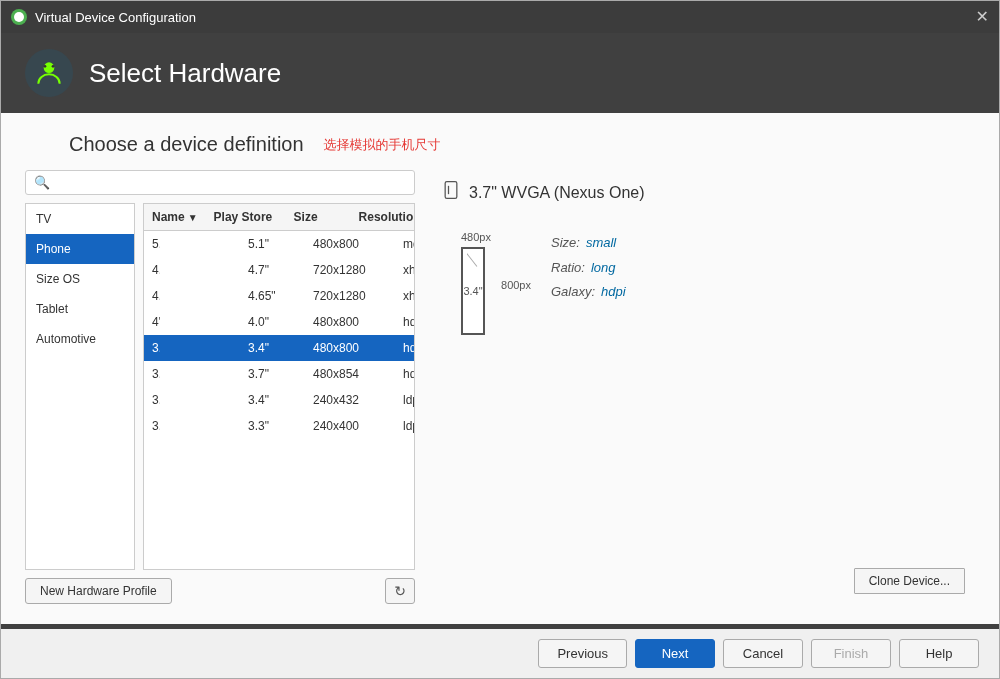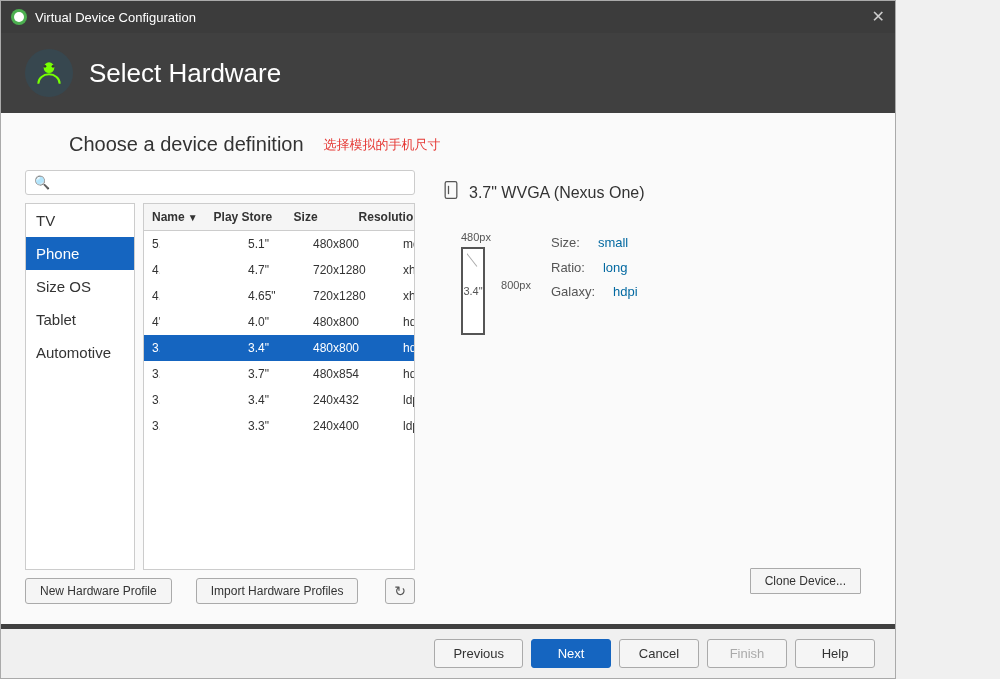--- a/index.html
+++ b/index.html
@@ -1,18 +1,18 @@
 <!DOCTYPE html>
 <html><head>
   <meta charset="utf-8">
   <style>
     * { box-sizing: border-box; margin: 0; padding: 0; font-family: 'Segoe UI', Arial, sans-serif; }
     body { width: 1000px; height: 679px; background: #f0f0f0; overflow: hidden; }
 
-    .window { width: 896px; height: 679px; background: #ffffff; display: flex; flex-direction: column; border: 1px solid #aaa; }
+    .window { width: 1000px; height: 679px; background: #ffffff; display: flex; flex-direction: column; border: 1px solid #aaa; }
 
     .title-bar { background: #3c3c3c; color: white; display: flex; align-items: center; justify-content: space-between; padding: 0 10px; height: 32px; flex-shrink: 0; }
     .title-bar-left { display: flex; align-items: center; gap: 8px; font-size: 13px; }
     .title-bar-icon { width: 16px; height: 16px; background: #4CAF50; border-radius: 50%; display: flex; align-items: center; justify-content: center; font-size: 10px; }
     .close-btn { color: #ccc; font-size: 16px; cursor: pointer; background: none; border: none; line-height: 1; }
 
     .header { background: #404040; padding: 16px 24px; display: flex; align-items: center; gap: 16px; flex-shrink: 0; }
     .header-icon { width: 48px; height: 48px; background: #37474F; border-radius: 50%; display: flex; align-items: center; justify-content: center; }
     .header-title { color: white; font-size: 26px; font-weight: 300; }
 
@@ -23,49 +23,49 @@
 
     .main-area { display: flex; gap: 16px; flex: 1; overflow: hidden; }
 
     .left-panel { display: flex; flex-direction: column; width: 390px; flex-shrink: 0; }
     .search-bar { border: 1px solid #ccc; border-radius: 3px; padding: 4px 8px; display: flex; align-items: center; gap: 6px; margin-bottom: 8px; background: white; }
     .search-bar input { border: none; outline: none; font-size: 13px; width: 100%; background: transparent; color: #333; }
     .search-icon-span { color: #888; font-size: 13px; }
 
     .two-column { display: flex; gap: 8px; flex: 1; overflow: hidden; }
     .category-panel { width: 110px; flex-shrink: 0; border: 1px solid #ccc; background: white; overflow-y: auto; }
-    .category-item { padding: 8px 10px; font-size: 15px; color: #333; cursor: pointer; }
+    .category-item { padding: 8px 10px; font-size: 12px; color: #333; cursor: pointer; }
     .category-item.selected { background: #1565C0; color: white; }
 
     .device-table-wrapper { flex: 1; border: 1px solid #ccc; background: white; overflow: hidden; display: flex; flex-direction: column; }
     .table-header { display: grid; grid-template-columns: 1fr 80px 65px 90px 75px; border-bottom: 1px solid #ccc; background: #f5f5f5; font-size: 12px; font-weight: 600; color: #333; flex-shrink: 0; }
     .th { padding: 6px 8px; display: flex; align-items: center; gap: 3px; }
     .table-body { flex: 1; overflow-y: auto; }
     .table-row { display: grid; grid-template-columns: 1fr 80px 65px 90px 75px; font-size: 12px; color: #333; cursor: pointer; }
     .table-row.selected-row { background: #1565C0; color: white; }
     .td { padding: 6px 8px; overflow: hidden; text-overflow: ellipsis; white-space: nowrap; }
 
-    .action-row { display: flex; align-items: center; gap: 24px; margin-top: 8px; }
+    .action-row { display: flex; align-items: center; gap: 8px; margin-top: 8px; }
     .action-btn { padding: 5px 14px; font-size: 12px; border: 1px solid #aaa; background: #f5f5f5; border-radius: 3px; cursor: pointer; color: #333; }
     .refresh-btn { margin-left: auto; width: 30px; height: 26px; border: 1px solid #aaa; background: #f5f5f5; border-radius: 3px; cursor: pointer; display: flex; align-items: center; justify-content: center; color: #555; font-size: 14px; }
 
     .right-panel { flex: 1; display: flex; flex-direction: column; padding: 10px; }
     .device-preview-title { font-size: 16px; font-weight: 500; color: #333; margin-bottom: 16px; display: flex; align-items: center; gap: 8px; }
 
     .device-preview-body { display: flex; gap: 20px; align-items: flex-start; margin-top: 10px; }
     .phone-diagram { position: relative; width: 90px; }
     .px-label-top { font-size: 11px; color: #555; margin-bottom: 4px; margin-left: 20px; }
     .px-label-right { font-size: 11px; color: #555; position: absolute; right: -36px; top: 50%; transform: translateY(-50%); padding-left: 8px; }
     .phone-box { border: 2px solid #555; width: 68px; height: 88px; margin-left: 20px; position: relative; background: white; }
     .phone-size-label { font-size: 11px; color: #555; position: absolute; top: 50%; left: 50%; transform: translate(-50%, -50%); }
     .phone-diagonal { position: absolute; top: 4px; left: 4px; right: 4px; bottom: 4px; overflow: hidden; }
     .phone-diagonal::before { content: ''; position: absolute; top: 0; left: 0; width: 200%; height: 1px; background: #aaa; transform-origin: 0 0; transform: rotate(52deg) scaleX(0.7); }
 
     .device-specs { font-size: 13px; color: #333; line-height: 1.9; }
-    .spec-row { display: flex; gap: 18px; }
+    .spec-row { display: flex; gap: 6px; font-style: italic; }
     .spec-label { color: #555; }
     .spec-value { color: #0369a1; }
 
     .clone-btn-row { margin-top: auto; display: flex; justify-content: flex-end; padding-top: 10px; }
     .clone-btn { padding: 5px 14px; font-size: 12px; border: 1px solid #aaa; background: #f5f5f5; border-radius: 1px; cursor: pointer; color: #333; }
 
     .footer { background: #f0f0f0; border-top: 5px solid #404040; padding: 10px 20px; display: flex; align-items: center; justify-content: flex-end; gap: 8px; flex-shrink: 0; }
     .footer-btn { padding: 6px 18px; font-size: 13px; border: 1px solid #aaa; background: #f5f5f5; border-radius: 3px; cursor: pointer; color: #333; min-width: 80px; }
     .footer-btn.primary { background: #1565C0; color: white; border-color: #1565C0; }
     .footer-btn:disabled { color: #aaa; cursor: default; }
@@ -195,21 +195,20 @@
     <div class="td">240x400</div>
     <div class="td">ldpi</div>
   </div>
               </div>
           </div>
 
         </div>
 
         <div class="action-row">
           <button class="action-btn">New Hardware Profile</button>
-          <button class="action-btn">Import Hardware Profiles</button>
           <button class="refresh-btn">
             <span>↻</span>
           </button>
         </div>
       </div>
 
       <div class="right-panel">
         <div class="device-preview-title">
           <span style="font-size:18px; color:#555;">
             <svg width="20" height="20" viewBox="0 0 24 24" fill="none" stroke="#555" stroke-width="1.5">

